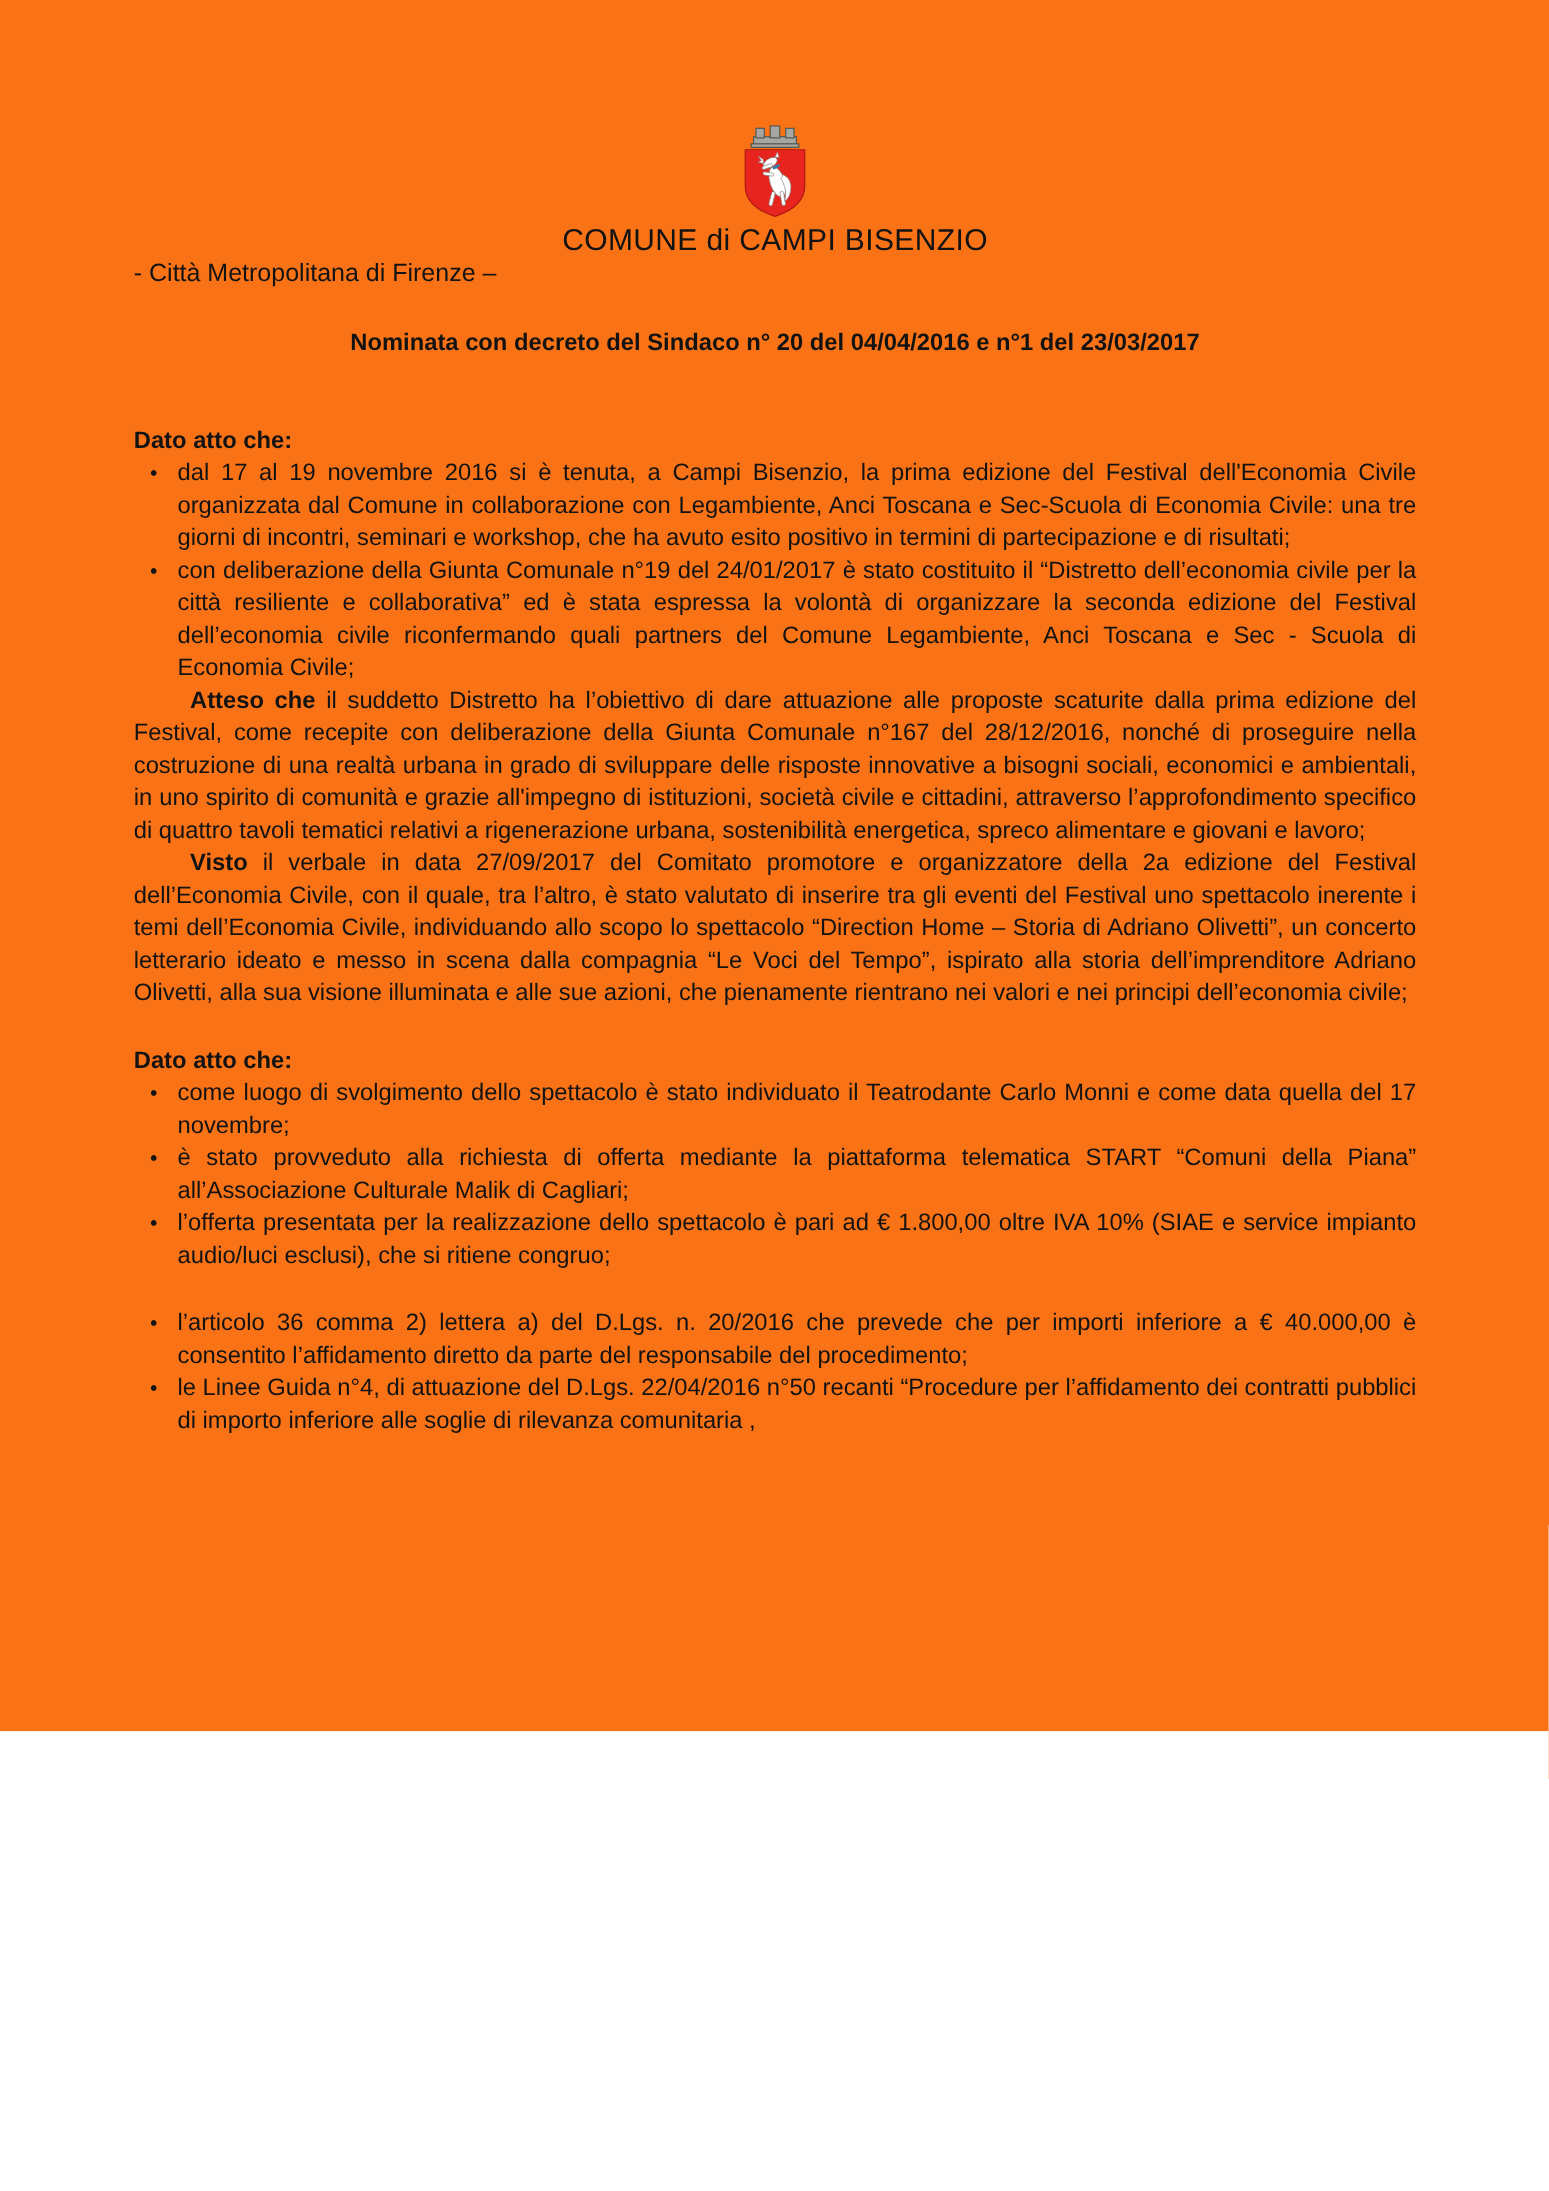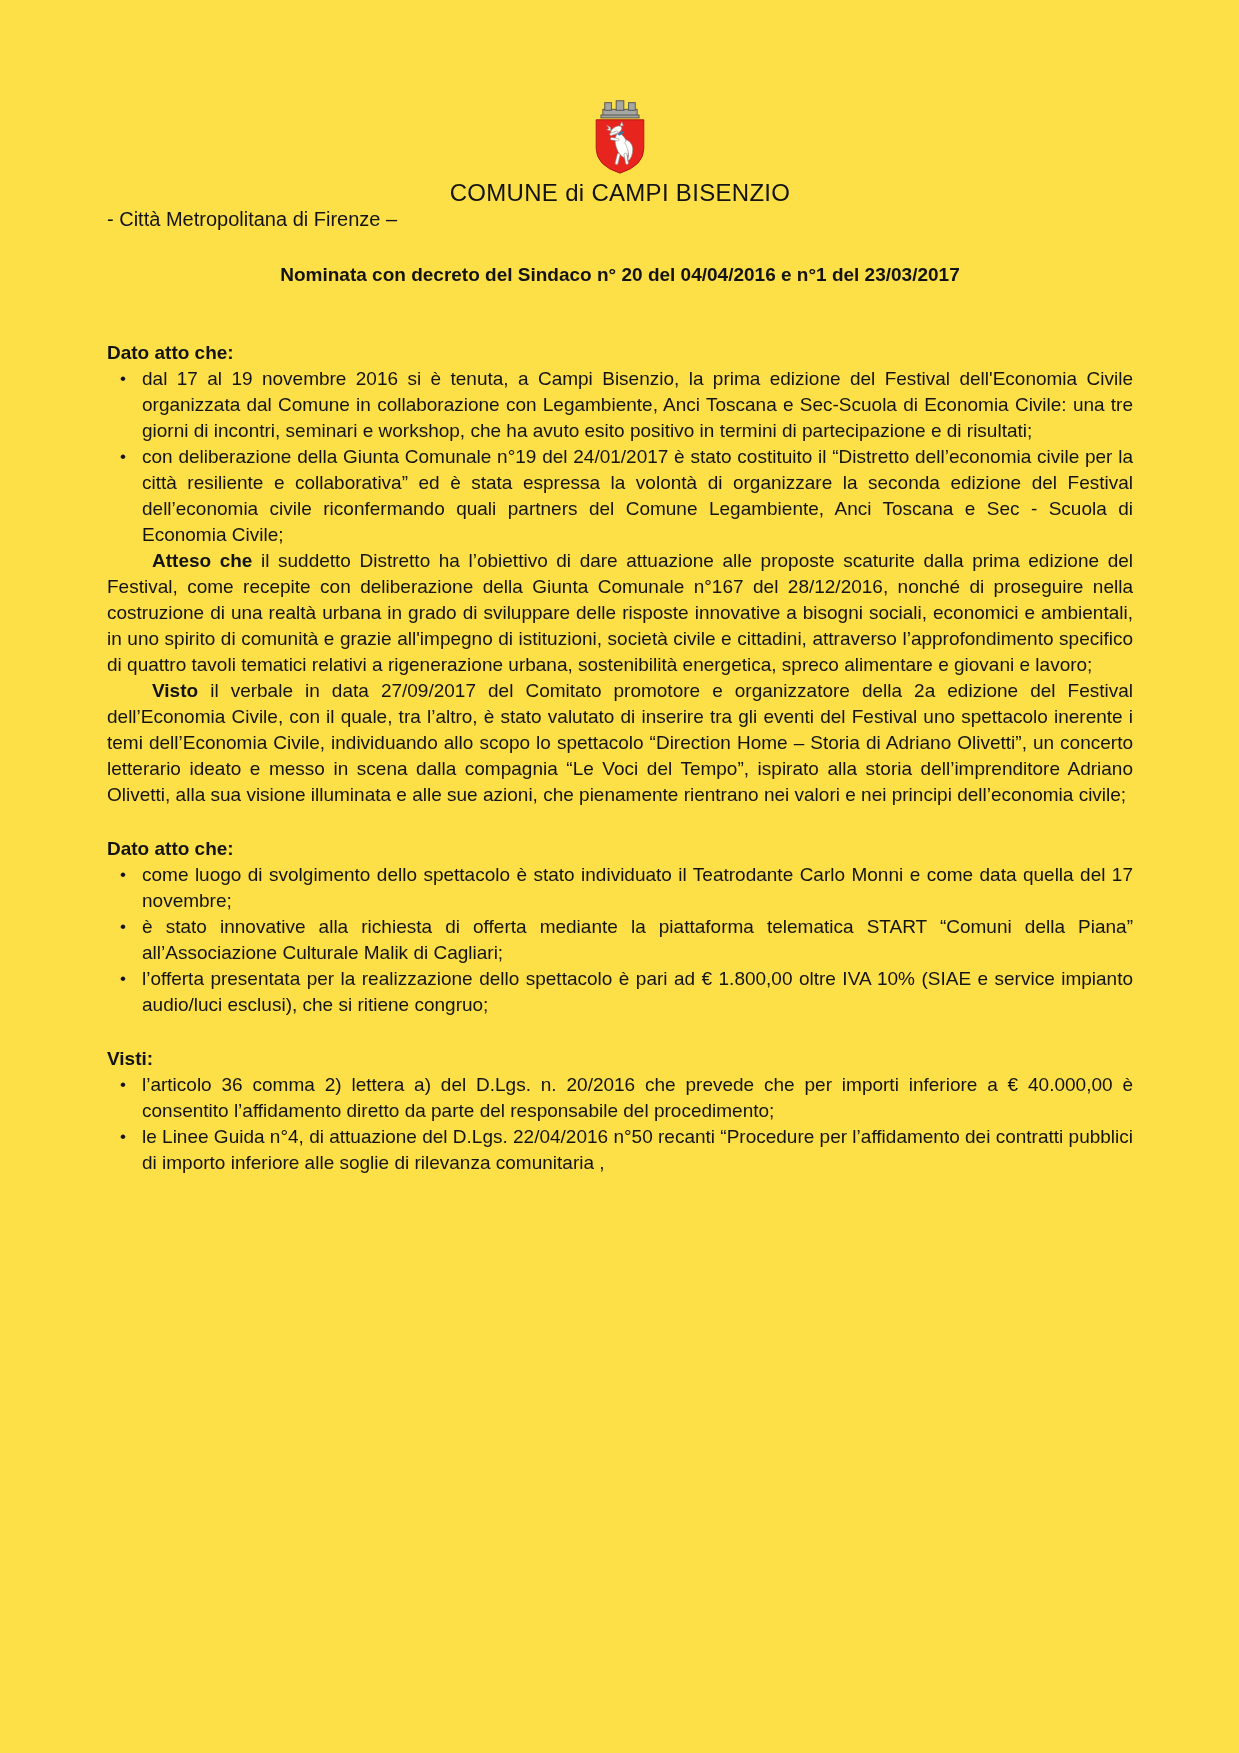--- a/index.html
+++ b/index.html
@@ -1,21 +1,21 @@
 <!DOCTYPE html>
 <html lang="it"><head>
 <meta charset="utf-8">
 <style>
   html, body { margin: 0; padding: 0; background: #ffffff; }
   .page {
     position: relative;
     width: 1239px;
-    height: 1753px;
+    height: 1385px;
     box-sizing: border-box;
-    background: #fde047;
+    background: #f97316;
     overflow: hidden;
     font-family: "Liberation Sans", sans-serif;
     color: #131313;
     padding: 96px 106px 0 107px;
   }
   .crest-wrap { display: flex; justify-content: center; }
   .crest-wrap svg { display: block; }
   .doc-title {
     text-align: center;
     font-size: 24px;
@@ -113,30 +113,29 @@
   <p class="para section-gap body-text"><span class="lead">Visto</span><span> il verbale in data 27/09/2017 del Comitato promotore e organizzatore della 2a edizione del Festival dell’Economia Civile, con il quale, tra l’altro, è stato valutato di inserire tra gli eventi del Festival uno spettacolo inerente i temi dell’Economia Civile, individuando allo scopo lo spettacolo “Direction Home – Storia di Adriano Olivetti”, un concerto letterario ideato e messo in scena dalla compagnia “Le Voci del Tempo”, ispirato alla storia dell’imprenditore Adriano Olivetti, alla sua visione illuminata e alle sue azioni, che pienamente rientrano nei valori e nei principi dell’economia civile;</span></p>
 
   <div class="section-gap body-text">
     <div class="section-lead">Dato atto che:</div>
     <div class="bullet-row">
       <span class="dot">•</span>
       <span class="btext">come luogo di svolgimento dello spettacolo è stato individuato il Teatrodante Carlo Monni e come data quella del 17 novembre;</span>
     </div>
     <div class="bullet-row">
       <span class="dot">•</span>
-      <span class="btext">è stato innovative alla richiesta di offerta mediante la piattaforma telematica START “Comuni della Piana” all’Associazione Culturale Malik di Cagliari;</span>
+      <span class="btext">è stato provveduto alla richiesta di offerta mediante la piattaforma telematica START “Comuni della Piana” all’Associazione Culturale Malik di Cagliari;</span>
     </div>
     <div class="bullet-row">
       <span class="dot">•</span>
       <span class="btext">l’offerta presentata per la realizzazione dello spettacolo è pari ad € 1.800,00 oltre IVA 10% (SIAE e service impianto audio/luci esclusi), che si ritiene congruo;</span>
     </div>
   </div>
 
   <div class="section-gap body-text">
-    <div class="section-lead">Visti:</div>
     <div class="bullet-row">
       <span class="dot">•</span>
       <span class="btext">l’articolo 36 comma 2) lettera a) del D.Lgs. n. 20/2016 che prevede che per importi inferiore a € 40.000,00 è consentito l’affidamento diretto da parte del responsabile del procedimento;</span>
     </div>
     <div class="bullet-row">
       <span class="dot">•</span>
       <span class="btext">le Linee Guida n°4, di attuazione del D.Lgs. 22/04/2016 n°50 recanti “Procedure per l’affidamento dei contratti pubblici di importo inferiore alle soglie di rilevanza comunitaria ,</span>
     </div>
   </div>
 

